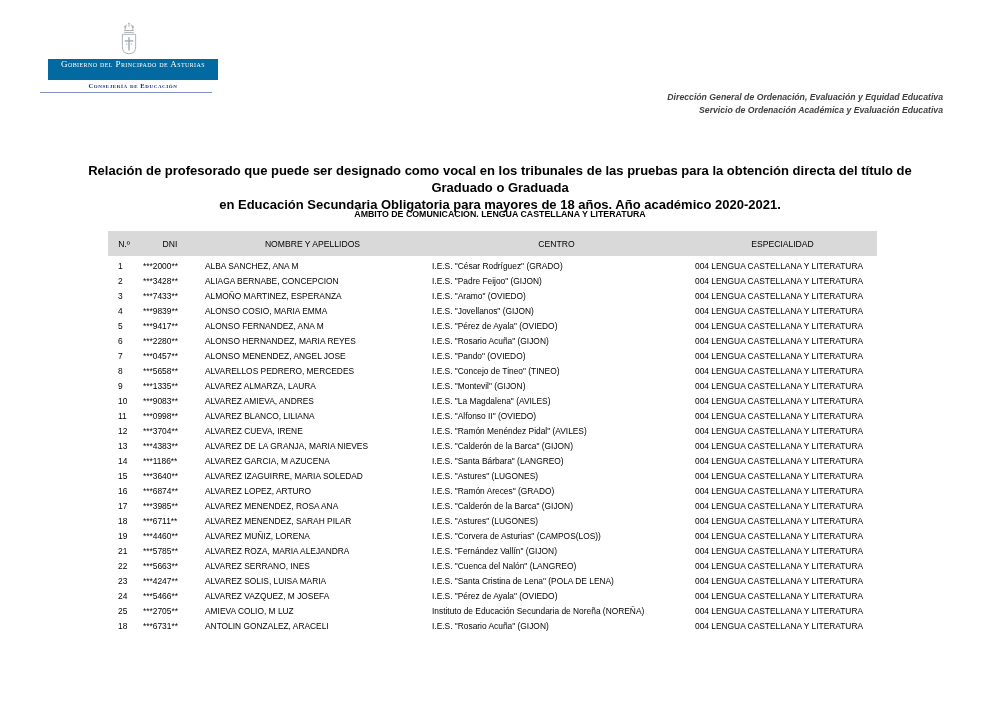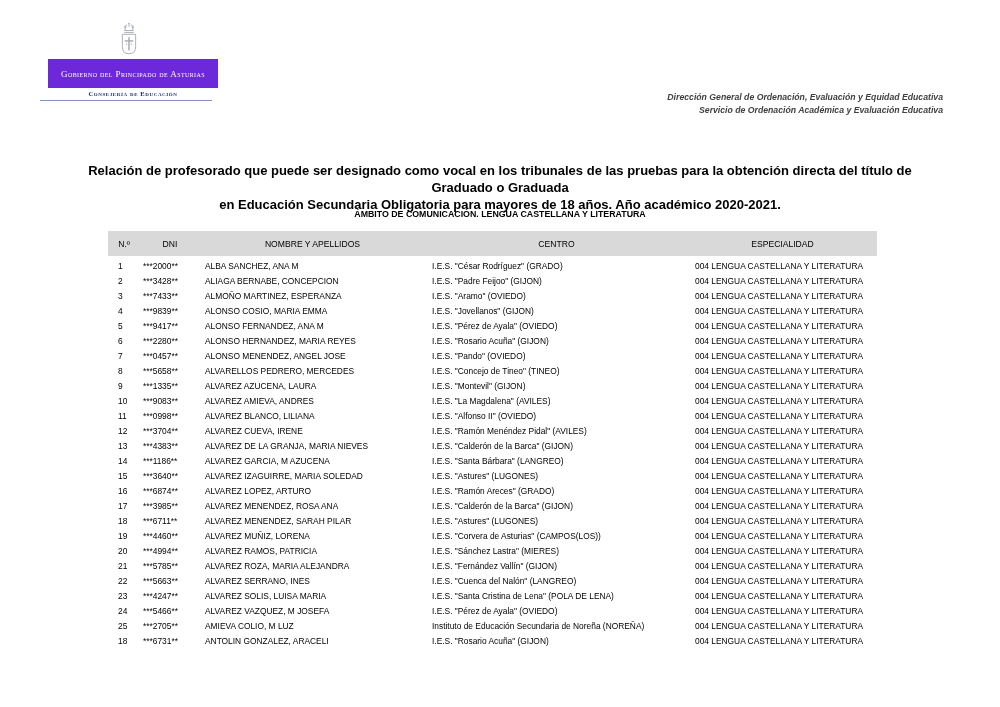--- a/index.html
+++ b/index.html
@@ -2,22 +2,22 @@
 <html><head>
 <meta charset="utf-8">
 <style>
   html,body{margin:0;padding:0;background:#ffffff;}
   body{width:1000px;height:707px;position:relative;overflow:hidden;
        font-family:"Liberation Sans",sans-serif;color:#000;}
 
   
   .logo-block{position:absolute;left:40px;top:22px;width:178px;}
   .emblem{display:block;margin:0 auto 1px auto;width:22px;height:36px;}
-  .gov-banner{margin-left:8px;width:170px;height:29px;background:#6d28d9;
-      display:flex;align-items:center;justify-content:center;}
+  .gov-banner{margin-left:8px;width:170px;height:21px;background:#0369a1;
+      display:flex;align-items:flex-start;justify-content:center;}
   .gov-banner span{color:#fff;font-family:"Liberation Serif",serif;
       font-variant:small-caps;font-size:9px;letter-spacing:.4px;white-space:nowrap;}
   .dept-line{margin-top:2px;text-align:center;width:186px;
       font-family:"Liberation Serif",serif;font-variant:small-caps;
       font-size:6.5px;letter-spacing:.6px;color:#1b2a7c;font-weight:bold;}
   .logo-rule{margin-top:3px;width:172px;border-top:1.6px solid #8493c6;}
 
   
   .header-right{position:absolute;right:57px;top:91px;text-align:right;
       font-style:italic;font-weight:bold;font-size:8.7px;line-height:13px;color:#404040;}
@@ -149,21 +149,21 @@
       <tr>
         <td class="c0">8</td>
         <td class="c1">***5658**</td>
         <td class="c2">ALVARELLOS PEDRERO, MERCEDES</td>
         <td class="c3">I.E.S. "Concejo de Tineo" (TINEO)</td>
         <td class="c4">004 LENGUA CASTELLANA Y LITERATURA</td>
       </tr>
       <tr>
         <td class="c0">9</td>
         <td class="c1">***1335**</td>
-        <td class="c2">ALVAREZ AZUCENA, LAURA</td>
+        <td class="c2">ALVAREZ ALMARZA, LAURA</td>
         <td class="c3">I.E.S. "Montevil" (GIJON)</td>
         <td class="c4">004 LENGUA CASTELLANA Y LITERATURA</td>
       </tr>
       <tr>
         <td class="c0">10</td>
         <td class="c1">***9083**</td>
         <td class="c2">ALVAREZ AMIEVA, ANDRES</td>
         <td class="c3">I.E.S. "La Magdalena" (AVILES)</td>
         <td class="c4">004 LENGUA CASTELLANA Y LITERATURA</td>
       </tr>
@@ -224,27 +224,20 @@
         <td class="c4">004 LENGUA CASTELLANA Y LITERATURA</td>
       </tr>
       <tr>
         <td class="c0">19</td>
         <td class="c1">***4460**</td>
         <td class="c2">ALVAREZ MUÑIZ, LORENA</td>
         <td class="c3">I.E.S. "Corvera de Asturias" (CAMPOS(LOS))</td>
         <td class="c4">004 LENGUA CASTELLANA Y LITERATURA</td>
       </tr>
       <tr>
-        <td class="c0">20</td>
-        <td class="c1">***4994**</td>
-        <td class="c2">ALVAREZ RAMOS, PATRICIA</td>
-        <td class="c3">I.E.S. "Sánchez Lastra" (MIERES)</td>
-        <td class="c4">004 LENGUA CASTELLANA Y LITERATURA</td>
-      </tr>
-      <tr>
         <td class="c0">21</td>
         <td class="c1">***5785**</td>
         <td class="c2">ALVAREZ ROZA, MARIA ALEJANDRA</td>
         <td class="c3">I.E.S. "Fernández Vallín" (GIJON)</td>
         <td class="c4">004 LENGUA CASTELLANA Y LITERATURA</td>
       </tr>
       <tr>
         <td class="c0">22</td>
         <td class="c1">***5663**</td>
         <td class="c2">ALVAREZ SERRANO, INES</td>

